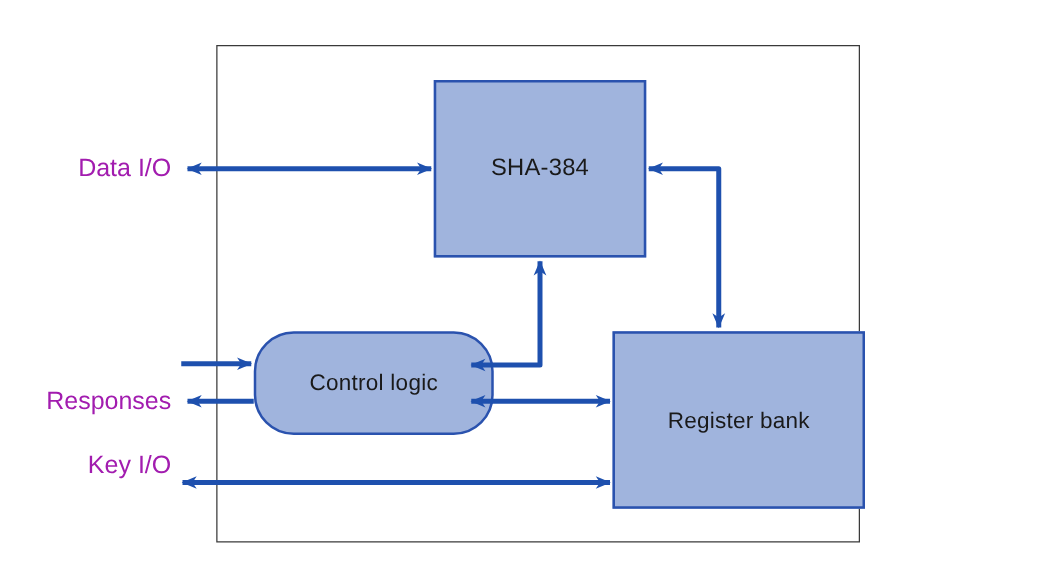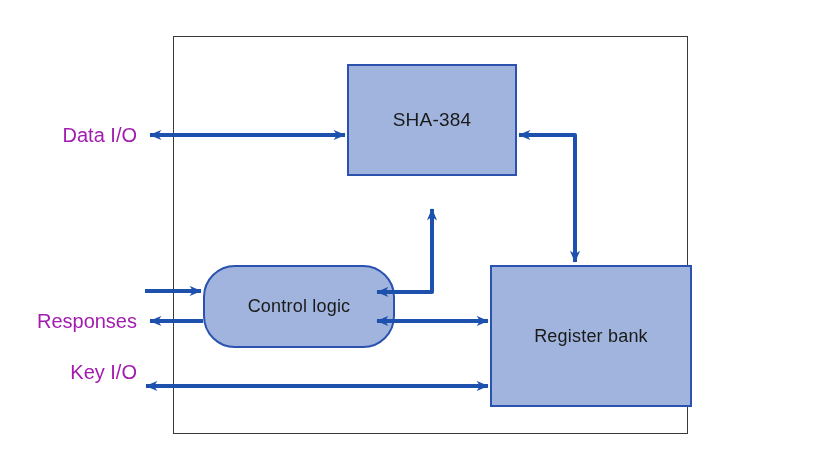--- a/index.html
+++ b/index.html
@@ -34,21 +34,21 @@
     align-items: center;
     justify-content: center;
     color: #1a1a1a;
     font-size: 18px;
     letter-spacing: 0.2px;
   }
   .block-sha384 {
     left: 347px;
     top: 64px;
     width: 170px;
-    height: 112px;
+    height: 142px;
     font-size: 19px;
   }
   .block-control-logic {
     left: 203px;
     top: 265px;
     width: 192px;
     height: 83px;
     font-size: 18px;
     border-radius: 32px;
   }

